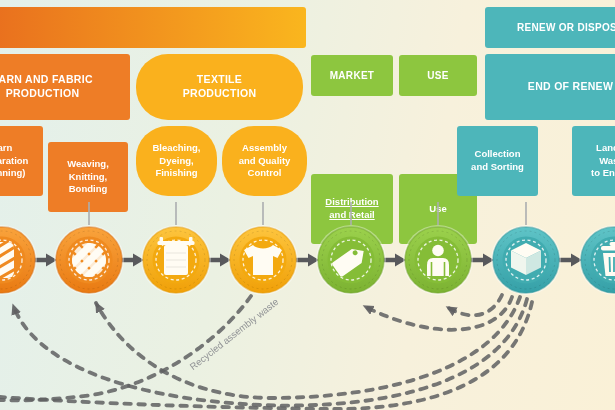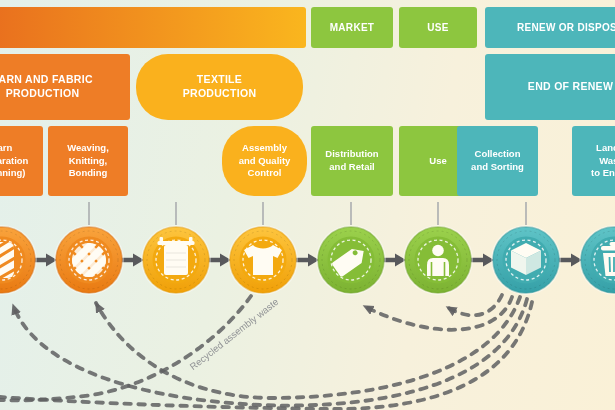--- a/index.html
+++ b/index.html
@@ -7,21 +7,21 @@
     position:relative; width:615px; height:410px; overflow:hidden;
     background:linear-gradient(100deg,#E3F0EB 0%,#EBF1E2 38%,#F7F1DC 68%,#FAF1D7 100%);
     font-family:"Liberation Sans", sans-serif;
   }
   .cell{
     position:absolute; border-radius:3px; display:flex; align-items:center; justify-content:center;
     text-align:center; color:#fff; font-weight:bold; white-space:pre-line; line-height:1.32;
   }
   .orange{background:#EE7D26;}
   .yellow{background:#FAB11D;border-radius:32px;}
-  .green{background:#8DC63F;}
+  .green{background:#8DC63F;margin-top:48px;}
   .teal{background:#4DB6BA;}
   .band{background:linear-gradient(to right,#E7671E,#FAB61E);}
   .row-market{top:7px; height:41px; font-size:10px; letter-spacing:.3px;}
   .row-phase{top:54px; height:66px; font-size:10.5px; letter-spacing:.3px;}
   .row-step{top:126px; height:70px; font-size:9.5px;}
   #flow{position:absolute; left:0; top:0;}
   #recycled-label{
     position:absolute; left:234px; top:334px; transform:translate(-50%,-50%) rotate(-38deg);
     color:#909295; font-size:9.5px; white-space:nowrap;
   }
@@ -38,27 +38,30 @@
 
   <div class="cell orange row-phase" style="left:-45px;width:175px;"><span>YARN AND FABRIC
 PRODUCTION</span></div>
   <div class="cell yellow row-phase" style="left:136px;width:167px;"><span>TEXTILE
 PRODUCTION</span></div>
   <div class="cell teal row-phase" style="left:485px;width:171px;"><span>END OF RENEW</span></div>
 
   <div class="cell orange row-step" style="left:-39px;width:82px;"><span>Yarn
 Preparation
 (Spinning)</span></div>
-  <div class="cell orange row-step" style="left:48px;width:80px;"><span>Weaving,
+  <div class="cell orange row-step" style="left:48px;width:80px;margin-top:16px;"><span>Weaving,
 Knitting,
 Bonding</span></div>
+  <div class="cell yellow row-step" style="left:136px;width:81px;"><span>Bleaching,
+Dyeing,
+Finishing</span></div>
   <div class="cell yellow row-step" style="left:222px;width:85px;"><span>Assembly
 and Quality
 Control</span></div>
-  <div class="cell green row-step" style="left:311px;width:82px;"><span>Distribution
+  <div class="cell green row-step" style="left:311px;width:82px;text-decoration:underline;"><span>Distribution
 and Retail</span></div>
   <div class="cell green row-step" style="left:399px;width:78px;"><span>Use</span></div>
   <div class="cell teal row-step" style="left:457px;width:81px;"><span>Collection
 and Sorting</span></div>
   <div class="cell teal row-step" style="left:572px;width:82px;"><span>Landfill
 Waste
 to Energy</span></div>
 
   <svg id="flow" width="615" height="410" viewBox="0 0 615 410">
     <defs>

